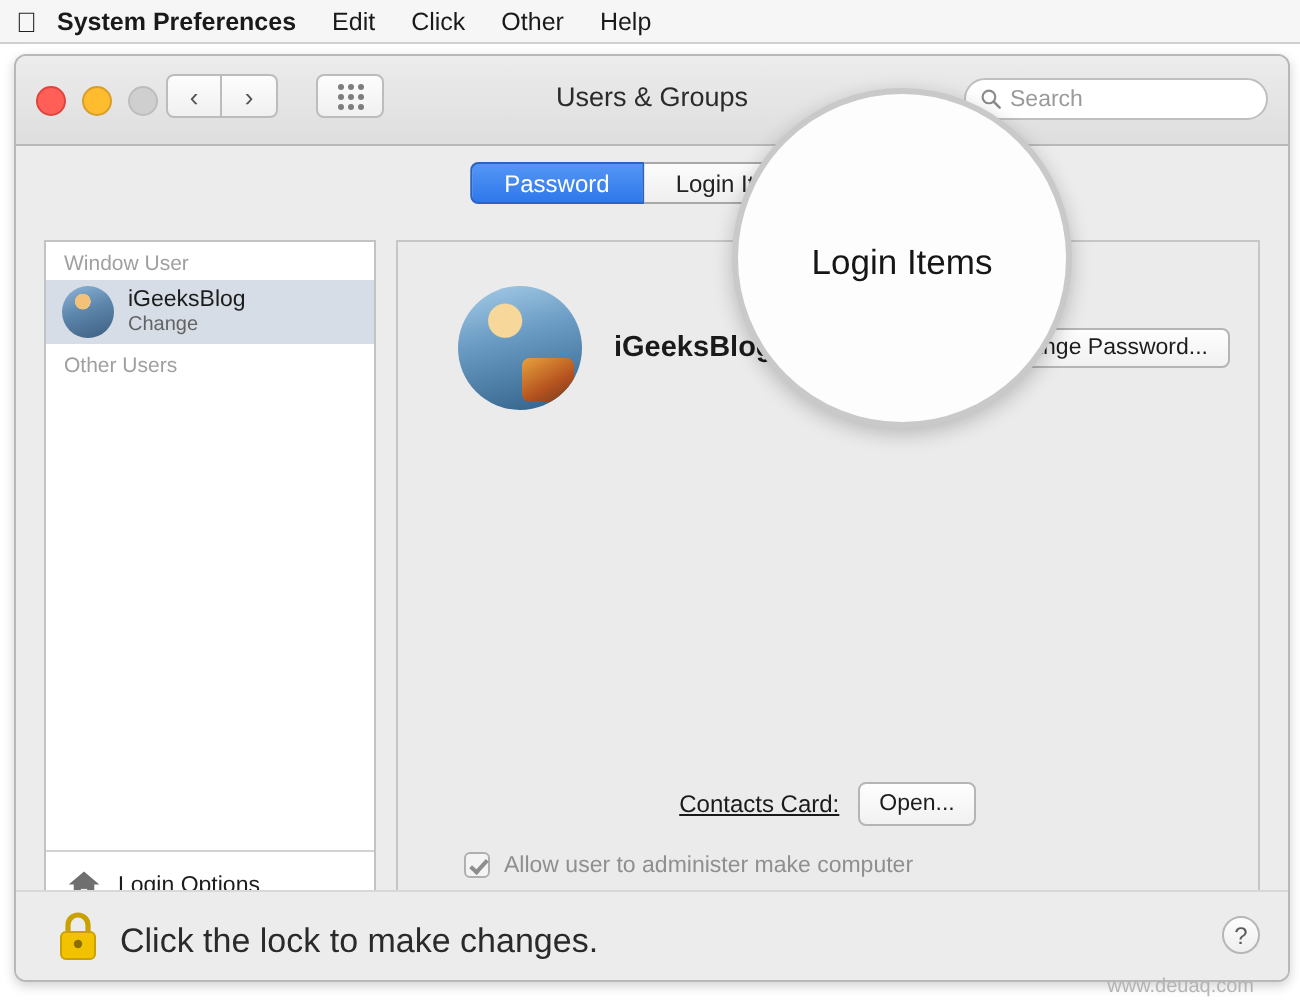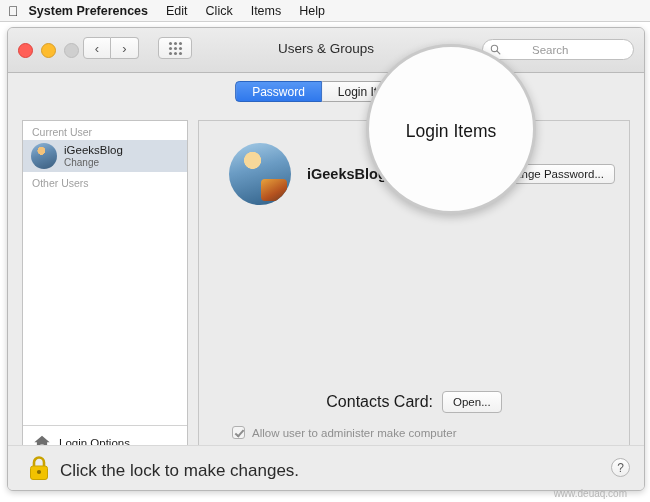--- a/index.html
+++ b/index.html
@@ -147,21 +147,20 @@
     right: 10px;
     width: 152px;
     height: 21px;
     background: #ffffff;
     border: 1px solid #bfbfbf;
     border-radius: 11px;
     box-sizing: border-box;
     display: flex;
     align-items: center;
     padding-left: 7px;
-    gap: 27px;
   }
   .search-icon {
     width: 11px; height: 11px;
     margin-right: 4px;
     flex: 0 0 auto;
   }
   .search-placeholder {
     font-size: 11.5px;
     color: #9a9a9a;
   }
@@ -385,22 +384,23 @@
   .contacts-row {
     position: absolute;
     left: 0; right: 0;
     bottom: 68px;
     display: flex;
     align-items: center;
     justify-content: center;
     gap: 9px;
   }
   .contacts-label {
-    font-size: 16px;
+    font-size: 12px;
     color: #1a1a1a;
+    text-decoration: underline;
   }
   .open-btn { height: 22px; display: flex; align-items: center; }
 
   .chk-row {
     position: absolute;
     display: flex;
     align-items: center;
     gap: 7px;
   }
   .chk-row.admin { left: 33px; bottom: 42px; }
@@ -509,21 +509,21 @@
   }
 </style>
 </head>
 <body>
 
 <div class="menubar">
   <span class="apple-logo"></span>
   <span class="menu-item bold">System Preferences</span>
   <span class="menu-item">Edit</span>
   <span class="menu-item">Click</span>
-  <span class="menu-item">Items</span>
+  <span class="menu-item">Other</span>
   <span class="menu-item">Help</span>
 </div>
 
 <div class="window">
 
   <div class="titlebar">
     <div class="traffic">
       <span class="dot red"></span>
       <span class="dot yellow"></span>
       <span class="dot gray"></span>
@@ -562,21 +562,21 @@
   <div class="tabbar">
     <div class="tabs">
       <div class="tab active">Password</div>
       <div class="tab">Login Items</div>
     </div>
   </div>
 
   <div class="content">
 
     <div class="sidebar">
-      <div class="side-group">Current User</div>
+      <div class="side-group">Window User</div>
       <div class="side-row selected">
         <span class="side-avatar photo"></span>
         <span>
           <div class="side-name">iGeeksBlog</div>
           <div class="side-sub">Change</div>
         </span>
       </div>
 
       <div class="side-group">Other Users</div>
 

